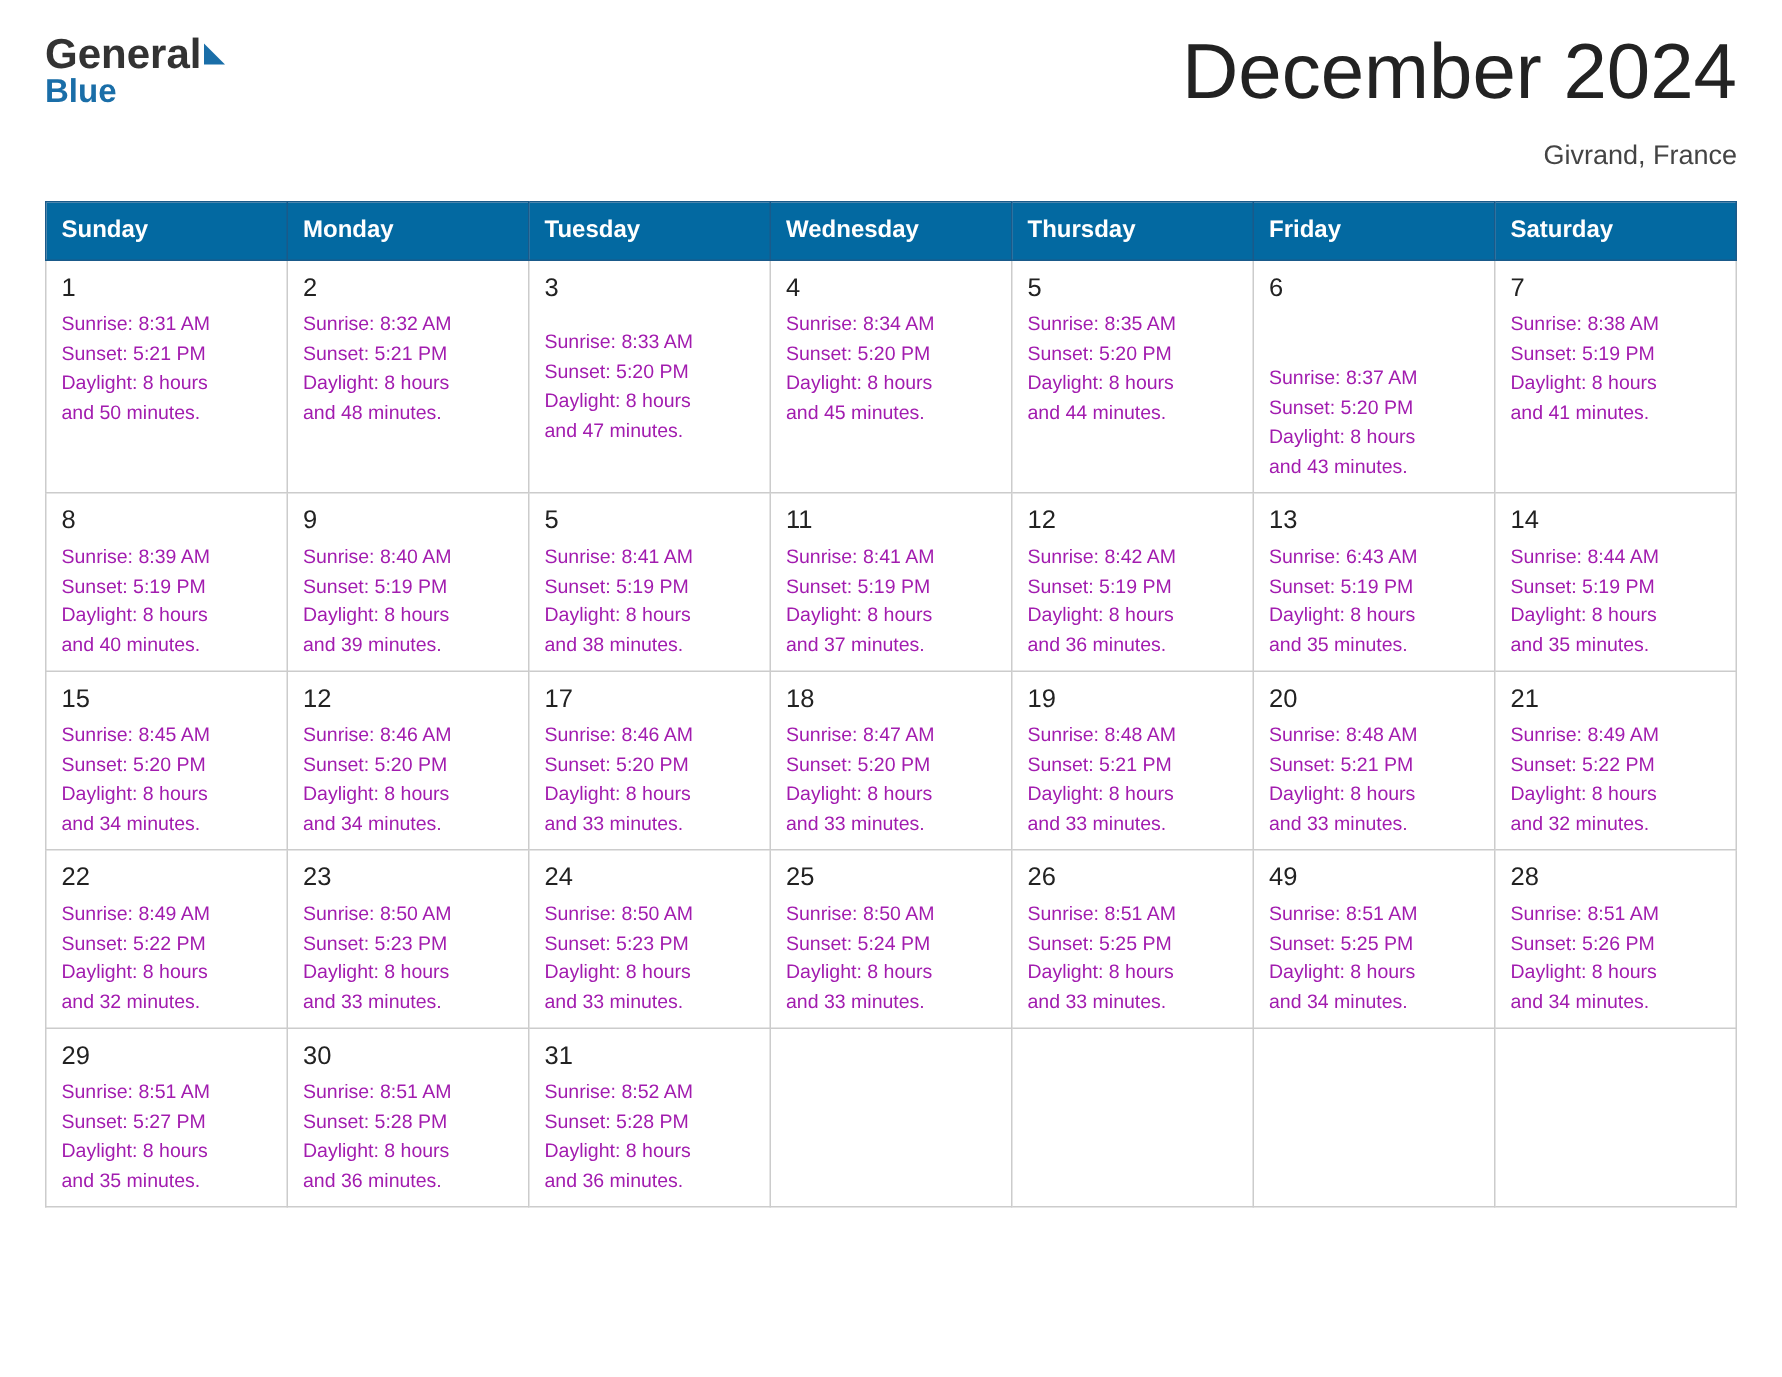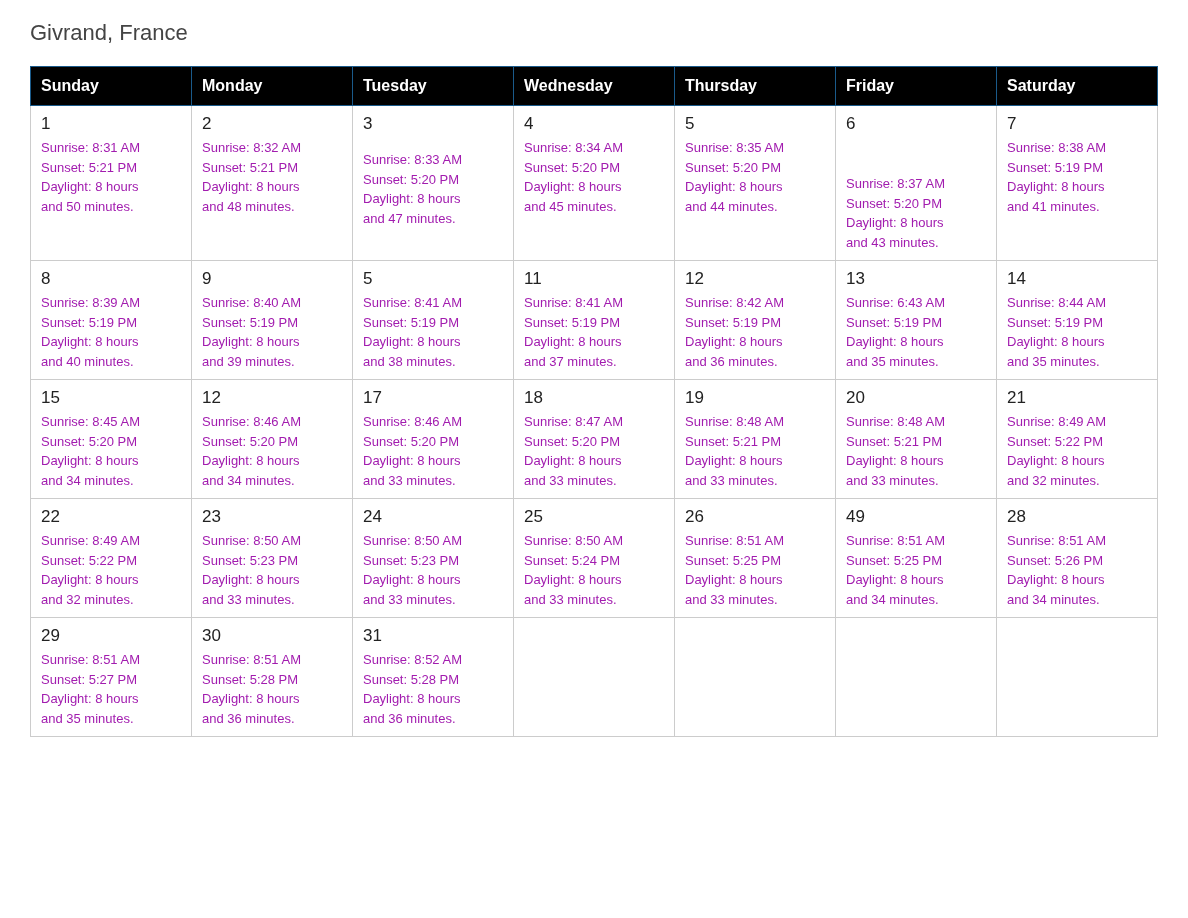--- a/index.html
+++ b/index.html
@@ -50,30 +50,30 @@
     .title-block {
       text-align: right;
     }
     .month-title {
       font-size: 52px;
       font-weight: normal;
       color: #222;
       line-height: 1.1;
     }
     .location {
-      font-size: 22px;
+      font-size: 18px;
       color: #444;
-      margin-top: 0;
+      margin-top: 16px;
     }
     table {
       width: 100%;
       border-collapse: collapse;
     }
     thead th {
-      background-color: #000000;
+      background-color: #0369a1;
       color: #fff;
       font-size: 16px;
       font-weight: bold;
       padding: 10px 10px;
       text-align: left;
       border: 1px solid #1a5a8a;
     }
     tbody td {
       border: 1px solid #ccc;
       vertical-align: top;
@@ -97,21 +97,29 @@
       background: #fff;
     }
     tr:nth-child(odd) td {
       background-color: #fff;
     }
   </style>
 </head>
 <body>
 
 <div class="header">
+  <div class="logo">
+    <div class="logo-text">
+      <span class="logo-general">General</span>
+      <span class="logo-arrow"></span>
+    </div>
+    <div class="logo-line2">Blue</div>
+  </div>
   <div class="title-block">
+    <div class="month-title">December 2024</div>
     <div class="location">Givrand, France</div>
   </div>
 </div>
 
 <table>
   <thead>
     <tr id="header-row">
         <th>Sunday</th>
         <th>Monday</th>
         <th>Tuesday</th>

